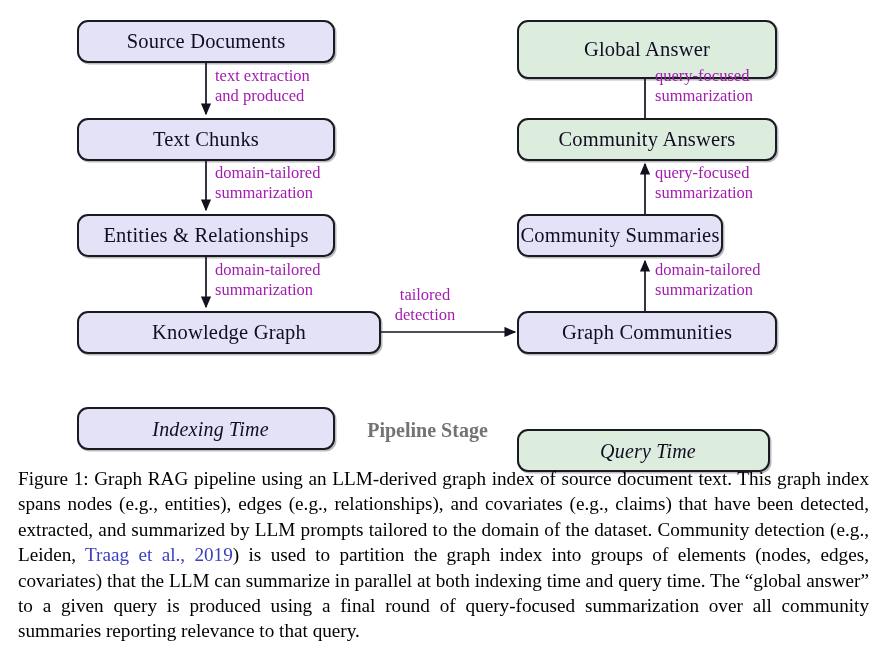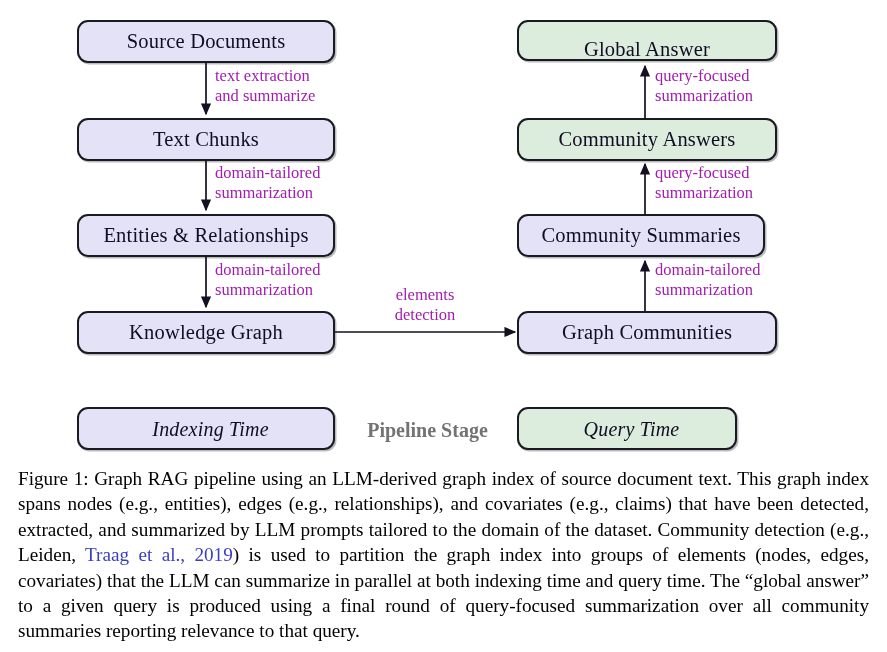--- a/index.html
+++ b/index.html
@@ -108,52 +108,52 @@
 
   <div class="node indexing" style="left:77px; top:20px; width:258px; height:43px;">
     <span>Source Documents</span>
   </div>
   <div class="node indexing" style="left:77px; top:214px; width:258px; height:43px;">
     <span>Entities &amp; Relationships</span>
   </div>
   <div class="node indexing" style="left:77px; top:118px; width:258px; height:43px;">
     <span>Text Chunks</span>
   </div>
-  <div class="node indexing" style="left:77px; top:311px; width:258px; height:43px;text-align:right;">
+  <div class="node indexing" style="left:77px; top:311px; width:304px; height:43px;text-align:right;">
     <span>Knowledge Graph</span>
   </div>
 
-  <div class="node query" style="left:517px; top:20px; width:260px; height:41px;align-items:flex-end;">
+  <div class="node query" style="left:517px; top:20px; width:260px; height:59px;">
     <span>Global Answer</span>
   </div>
   <div class="node query" style="left:517px; top:118px; width:260px; height:43px;">
     <span>Community Answers</span>
   </div>
-  <div class="node indexing" style="left:517px; top:214px; width:248px; height:43px;">
+  <div class="node indexing" style="left:517px; top:214px; width:206px; height:43px;">
     <span>Community Summaries</span>
   </div>
   <div class="node indexing" style="left:517px; top:311px; width:260px; height:43px;">
     <span>Graph Communities</span>
   </div>
 
   <div class="arrow-label" style="left:215px; top:66px;">
     <div>text extraction</div>
-    <div>and summarize</div>
+    <div>and produced</div>
   </div>
   <div class="arrow-label" style="left:215px; top:163px;">
     <div>domain-tailored</div>
     <div>summarization</div>
   </div>
   <div class="arrow-label" style="left:215px; top:260px;">
     <div>domain-tailored</div>
     <div>summarization</div>
   </div>
 
   <div class="arrow-label centered" style="left:345px; top:285px; width:160px;">
-    <div>elements</div>
+    <div>tailored</div>
     <div>detection</div>
   </div>
 
   <div class="arrow-label" style="left:655px; top:260px;">
     <div>domain-tailored</div>
     <div>summarization</div>
   </div>
   <div class="arrow-label" style="left:655px; top:163px;">
     <div>query-focused</div>
     <div>summarization</div>
@@ -162,19 +162,19 @@
     <div>query-focused</div>
     <div>summarization</div>
   </div>
 
   <div class="node indexing legend" style="left:77px; top:407px; width:258px; height:43px;">
     <span>Indexing Time</span>
   </div>
   <div class="stage-label" style="left:345px; top:420px; width:165px;">
     <span>Pipeline Stage</span>
   </div>
-  <div class="node query legend" style="left:517px; top:407px; width:220px; height:43px;">
+  <div class="node query legend" style="left:517px; top:429px; width:253px; height:43px;">
     <span>Query Time</span>
   </div>
 
 </div>
 
 <div id="caption"><span>Figure 1:</span><span>  Graph RAG pipeline using an LLM-derived graph index of source document text. This graph index spans nodes (e.g., entities), edges (e.g., relationships), and covariates (e.g., claims) that have been detected, extracted, and summarized by LLM prompts tailored to the domain of the dataset. Community detection (e.g., Leiden, </span><span class="cite">Traag et al., 2019</span><span>) is used to partition the graph index into groups of elements (nodes, edges, covariates) that the LLM can summarize in parallel at both indexing time and query time. The “global answer” to a given query is produced using a final round of query-focused summarization over all community summaries reporting relevance to that query.</span></div>
 
 </body></html>

